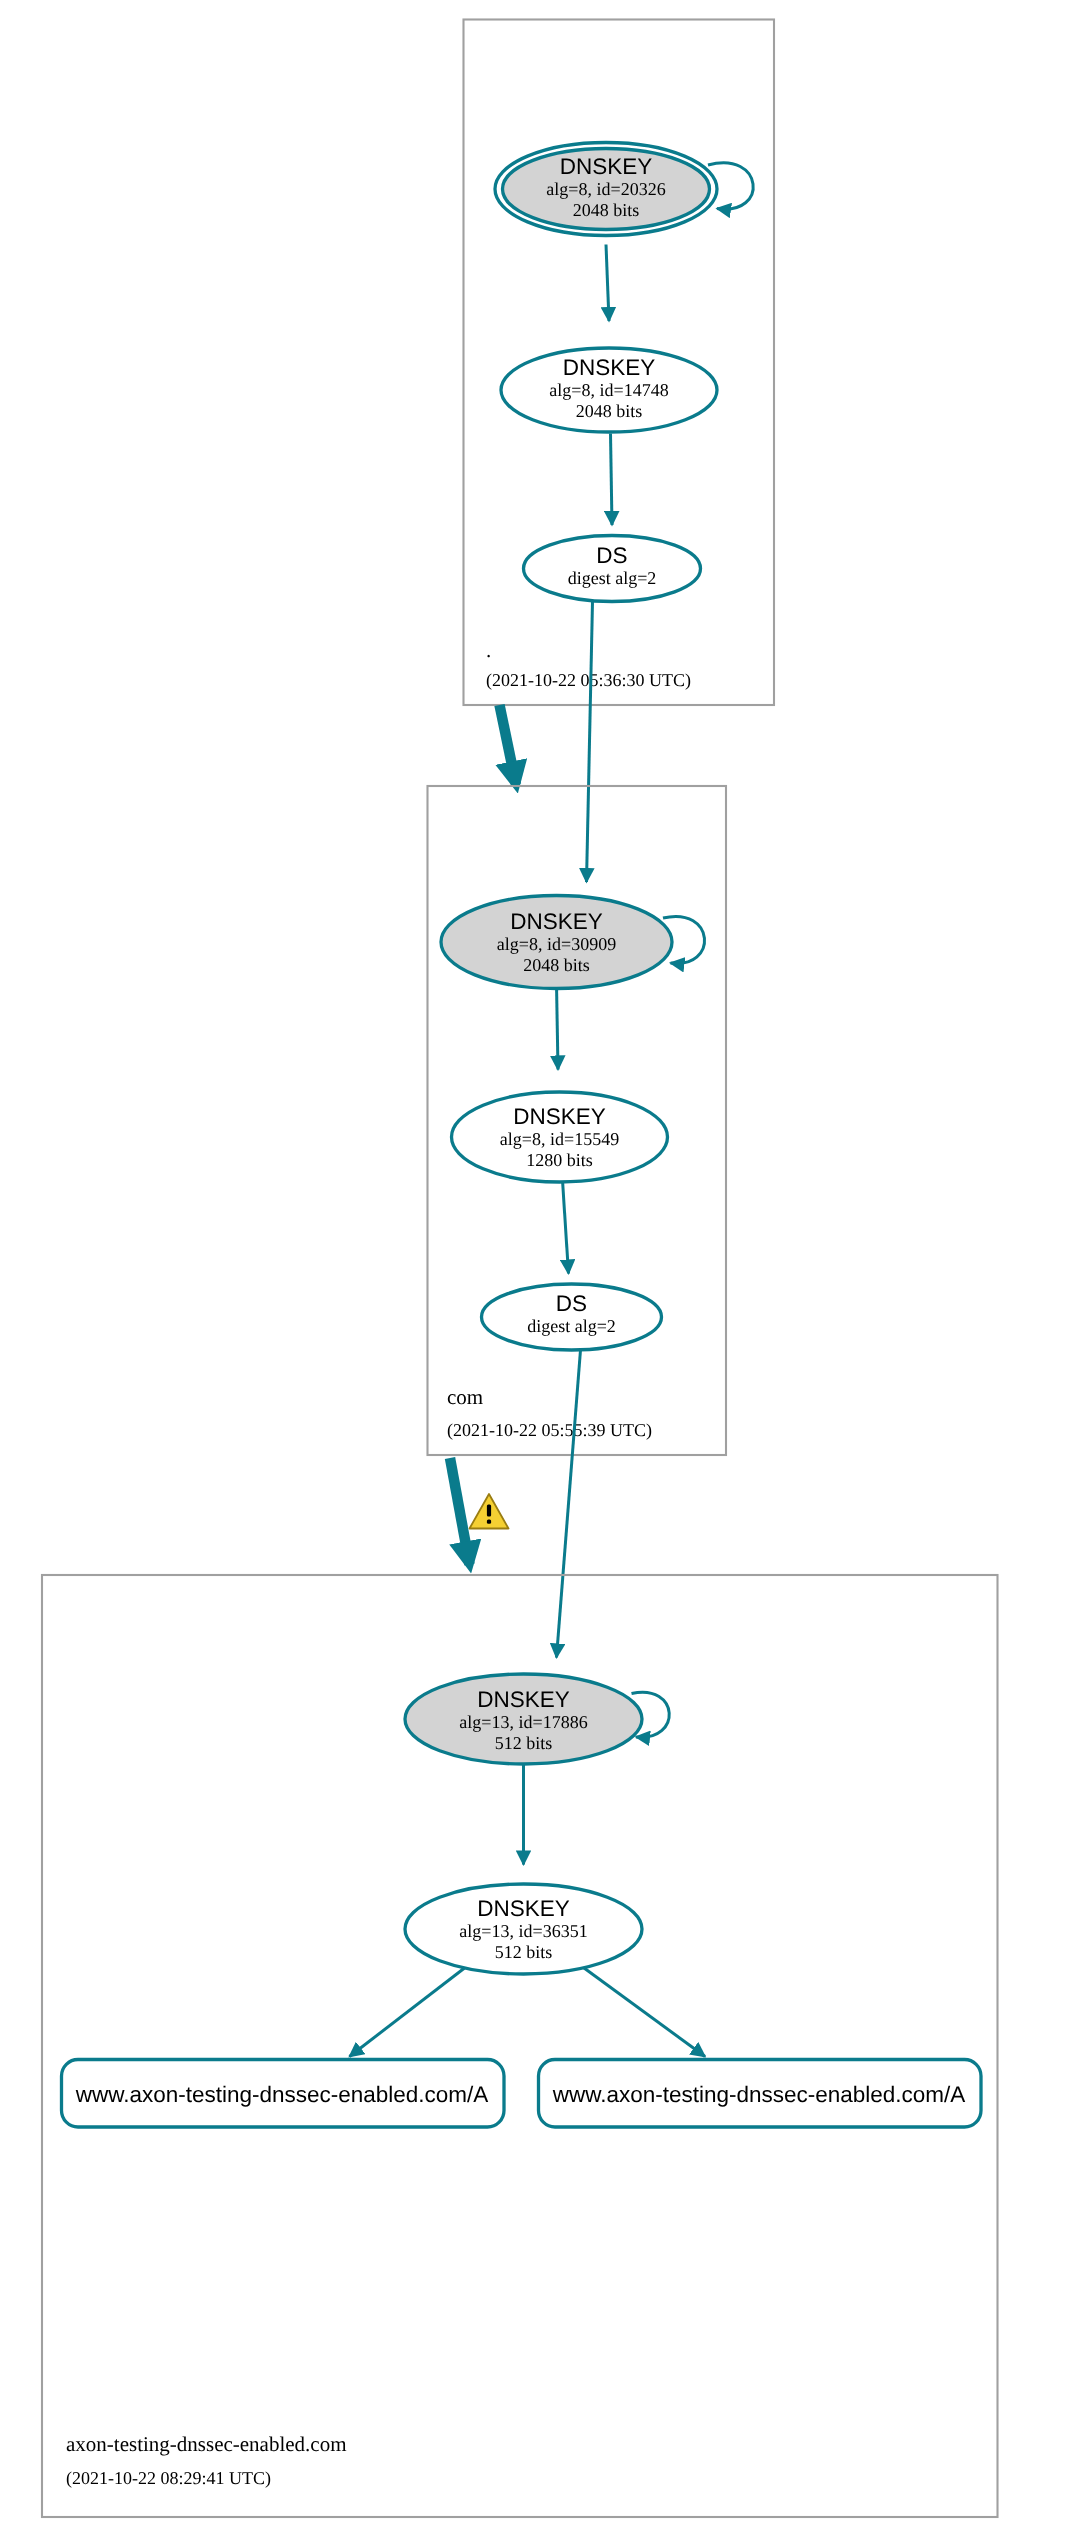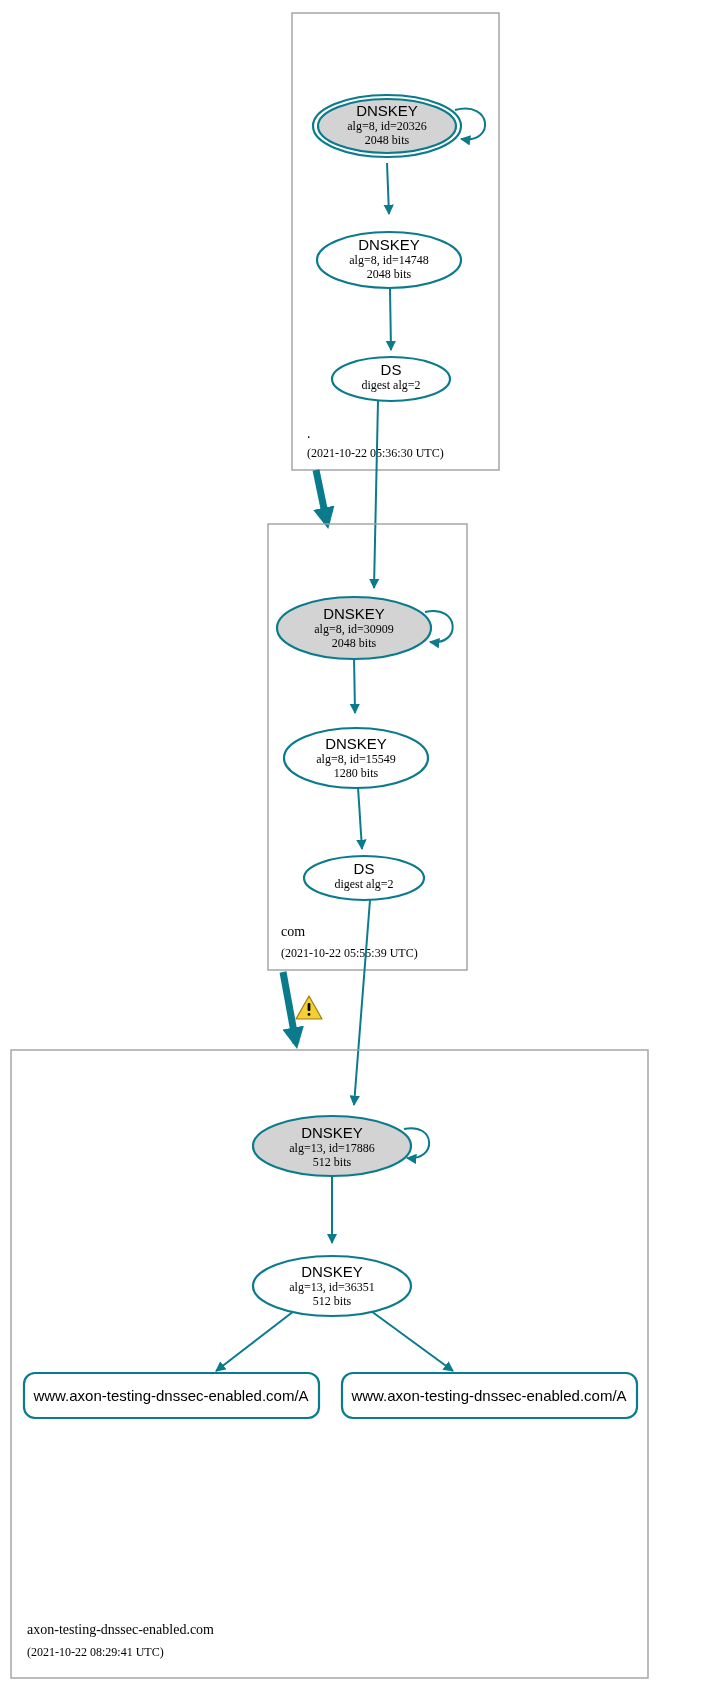--- a/index.html
+++ b/index.html
@@ -8,20 +8,21 @@
     background: #ffffff;
   }
   body {
     font-family: "Liberation Serif", "DejaVu Serif", serif;
   }
   #diagram-root {
     position: relative;
     width: 596px;
     height: 1690px;
     background: #ffffff;
+    margin-left: 17px;
   }
   svg#chain-svg {
     display: block;
     width: 712px;
     height: 1690px;
   }
   .zone-box {
     fill: none;
     stroke: #a0a0a0;
     stroke-width: 1.4;

